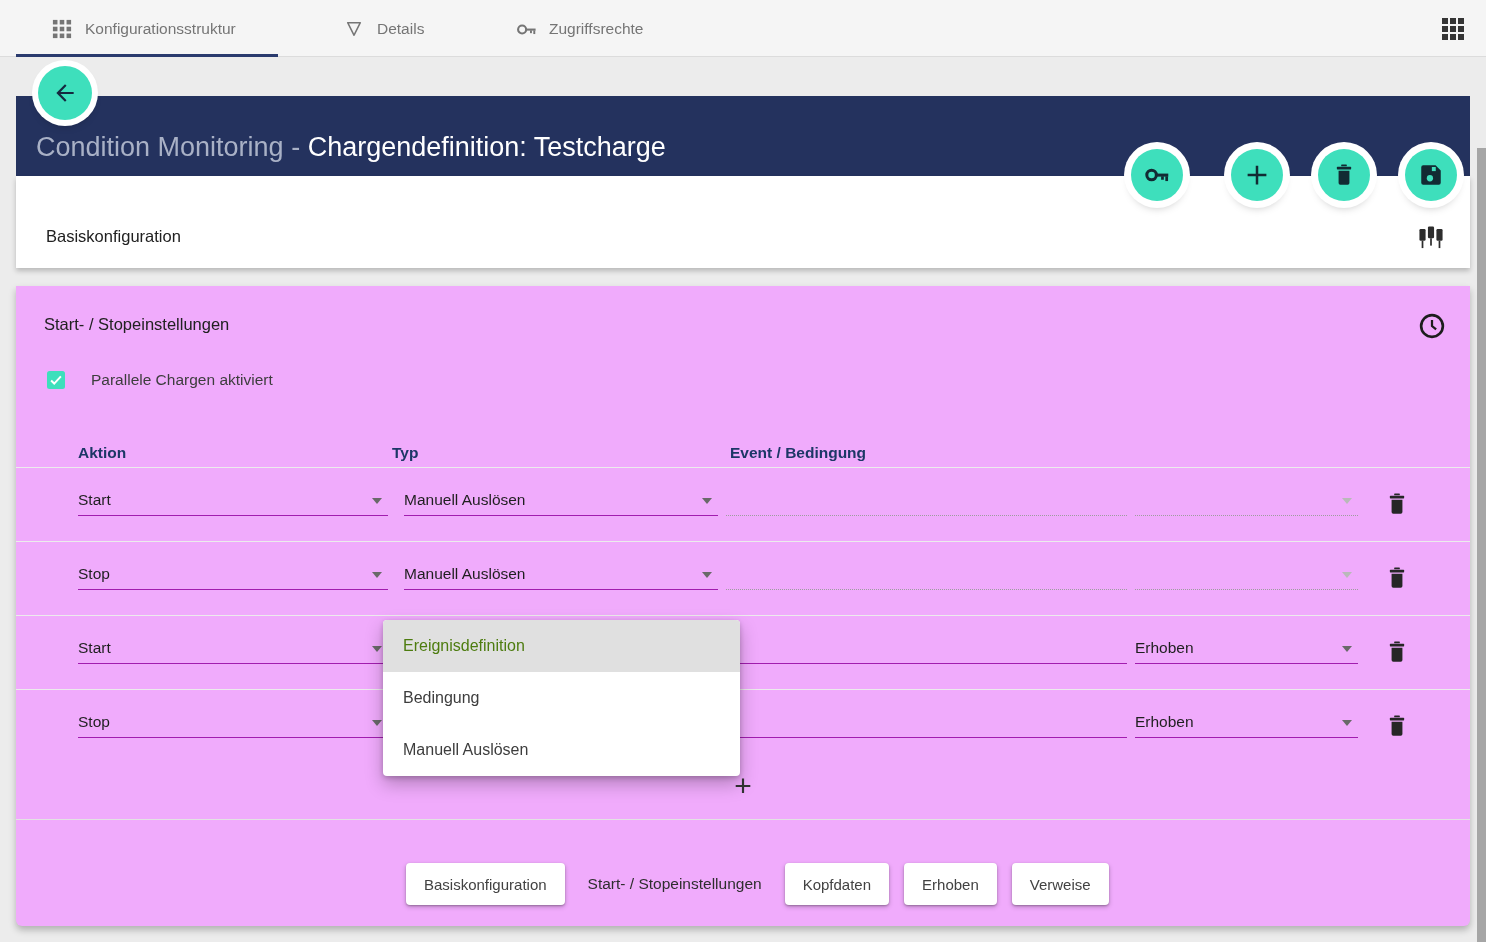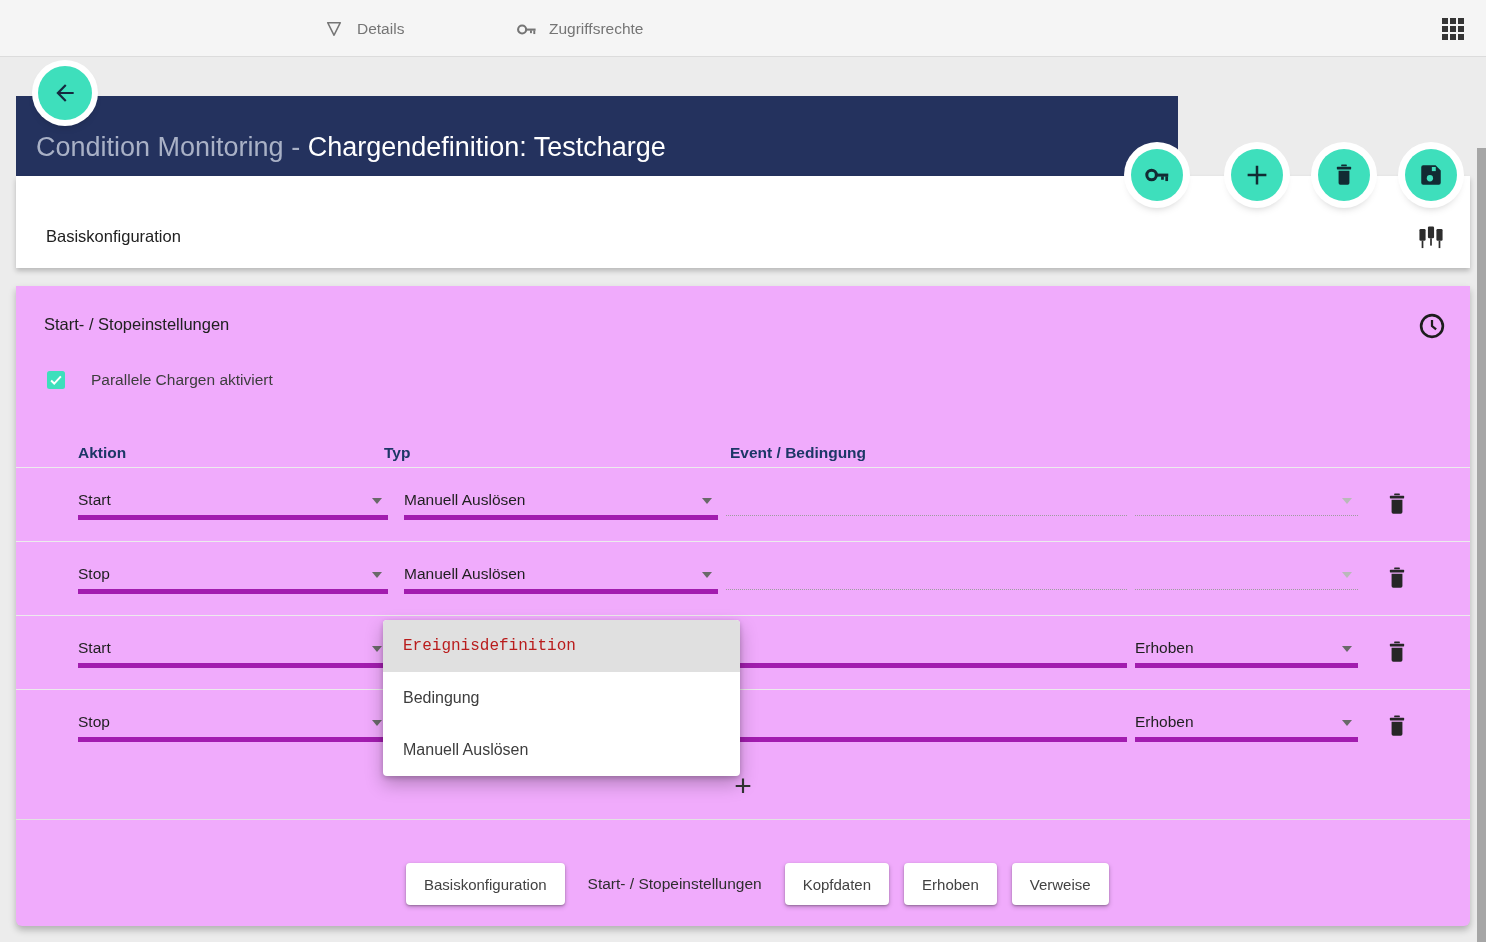--- a/index.html
+++ b/index.html
@@ -9,35 +9,35 @@
     -webkit-font-smoothing:antialiased;
   }
   svg{display:block;}
 
   
   .topbar{position:absolute;left:0;top:0;width:1486px;height:57px;background:#f5f5f5;border-bottom:1px solid #dcdcdc;box-sizing:border-box;}
   .tab{position:absolute;top:0;height:57px;display:flex;align-items:center;gap:13px;color:#757575;font-size:15.5px;cursor:pointer;}
   .tab .tico{width:20px;height:20px;color:#757575;}
   .tab.active::after{content:"";position:absolute;left:0;right:0;bottom:0;height:3px;background:#2a3b6e;}
   .tab1{left:16px;width:262px;padding-left:36px;box-sizing:border-box;}
-  .tab2{left:324px;}
+  .tab2{left:344px;}
   .tab3{left:516px;}
   .apps-btn{position:absolute;right:22px;top:18px;width:22px;height:22px;color:#353535;cursor:pointer;}
   .grid9{display:grid;grid-template-columns:repeat(3,1fr);grid-gap:2px;width:100%;height:100%;}
   .grid9 i{background:currentColor;}
 
   
   .back-fab{
     position:absolute;left:38px;top:66px;width:54px;height:54px;border-radius:50%;
     background:#3edfbc;display:flex;align-items:center;justify-content:center;color:#15283f;
     box-shadow:0 0 0 6px #ffffff,0 5px 9px rgba(0,0,0,.35);z-index:12;cursor:pointer;
   }
 
   
-  .page-header{position:absolute;left:16px;top:96px;width:1162px;height:80px;background:#24325e;z-index:2;}
+  .page-header{position:absolute;left:16px;top:96px;width:1454px;height:80px;background:#24325e;z-index:2;}
   .page-title{position:absolute;left:20px;bottom:13px;font-size:27px;white-space:nowrap;}
   .page-title .muted{color:#a9b1c6;}
   .page-title .strong{color:#ffffff;font-weight:500;}
 
   
   .fab{
     position:absolute;top:149px;width:52px;height:52px;border-radius:50%;background:#3edfbc;
     display:flex;align-items:center;justify-content:center;color:#122b33;
     box-shadow:0 0 0 7px #ffffff,0 6px 10px rgba(0,0,0,.28);z-index:11;cursor:pointer;
   }
@@ -53,57 +53,75 @@
   .clock-btn{position:absolute;right:23px;top:25px;width:30px;height:30px;color:#1d1d1d;cursor:pointer;}
 
   
   .cbrow{position:absolute;left:31px;top:85px;display:flex;align-items:center;gap:26px;cursor:pointer;}
   .cbox{width:18px;height:18px;border-radius:2.5px;background:#3edfbc;display:flex;align-items:center;justify-content:center;}
   .cblabel{font-size:15.5px;color:#3d3d3d;}
 
   
   .thead{position:absolute;left:0;top:158px;width:1321px;height:23px;padding-left:40px;}
   .th{position:absolute;font-size:15.5px;font-weight:bold;color:#1c3766;}
-  .th-aktion{left:62px;} .th-typ{left:368px;} .th-event{left:714px;}
+  .th-aktion{left:62px;} .th-typ{left:376px;} .th-event{left:714px;}
   .tbody{position:absolute;left:0;top:181px;width:1454px;}
   .trow{position:relative;height:73px;}
   .trow + .trow{border-top:1px solid #ececec;}
   .rowsep{border-top:1px solid #ececec;}
-  .field{position:absolute;top:17px;height:30px;line-height:30px;font-size:15.5px;color:#1f1f1f;border-bottom:5px solid #a21caf;box-sizing:content-box;white-space:nowrap;overflow:visible;}
+  .field{position:absolute;top:17px;height:30px;line-height:30px;font-size:15.5px;color:#1f1f1f;border-bottom:1px solid #a21caf;box-sizing:content-box;white-space:nowrap;overflow:visible;}
   .field.dotted{border-bottom:1.6px dotted #9e9e9e;}
   .f-aktion{left:62px;width:310px;cursor:pointer;}
   .f-typ{left:388px;width:314px;cursor:pointer;}
   .f-event{left:710px;width:401px;cursor:pointer;}
   .f-qual{left:1119px;width:223px;cursor:pointer;}
   .caret{position:absolute;right:6px;top:13px;width:0;height:0;border-left:5.5px solid transparent;border-right:5.5px solid transparent;border-top:6px solid #696969;}
   .caret.light{border-top-color:#b9b9b9;}
   .trash-btn{position:absolute;left:1368px;top:23px;width:26px;height:26px;color:#262626;cursor:pointer;background:none;border:none;padding:0;}
   .addrow{position:relative;height:60px;}
   .add-btn{position:absolute;left:50%;top:6px;transform:translateX(-50%);font-size:30px;font-weight:300;color:#333333;cursor:pointer;line-height:34px;padding:0 8px;}
 
   
   .menu{position:absolute;left:383px;top:620px;width:357px;height:156px;background:#ffffff;border-radius:4px;box-shadow:0 2px 5px rgba(0,0,0,.2),0 8px 18px rgba(0,0,0,.25);z-index:30;overflow:hidden;}
   .mitem{height:52px;line-height:52px;padding-left:20px;font-size:16px;color:#3d3d3d;cursor:pointer;}
-  .mitem.selected{background:#e0e0e0;color:#b91c1c;font-family:Liberation Mono, monospace;}
+  .mitem.selected{background:#e0e0e0;color:#4d7c0f;}
 
   
   .bottom-nav{position:absolute;left:0;top:533px;width:1454px;height:107px;border-top:1px solid #e3e3e3;box-sizing:border-box;}
   .bn-inner{position:absolute;left:390px;top:43px;display:flex;align-items:center;gap:15px;}
   .bn-btn{height:42px;display:flex;align-items:center;padding:0 18px;background:#ffffff;border-radius:4px;box-shadow:0 1px 2px rgba(0,0,0,.25),0 2px 5px rgba(0,0,0,.22);font-size:15px;color:#424242;cursor:pointer;white-space:nowrap;}
   .bn-current{font-size:15.5px;color:#2e2e2e;padding:0 8px;white-space:nowrap;}
 
   
   .scroll-thumb{position:absolute;right:0;top:148px;width:9px;height:794px;background:#a6a6a6;cursor:pointer;}
 </style>
 </head>
 <body>
 
 <div id="screen">
 
   <header class="topbar">
+    <div class="tab tab1 active">
+      <span class="tico">
+        <svg viewBox="0 0 22 22" width="20" height="20">
+            <g fill="currentColor">
+          <rect x="1" y="1" width="5" height="5"></rect>
+              <rect x="8.5" y="1" width="5" height="5"></rect>
+              <rect x="16" y="1" width="5" height="5"></rect>
+          <rect x="1" y="8.5" width="5" height="5"></rect>
+              <rect x="8.5" y="8.5" width="5" height="5"></rect>
+              <rect x="16" y="8.5" width="5" height="5"></rect>
+          <rect x="1" y="16" width="5" height="5"></rect>
+              <rect x="8.5" y="16" width="5" height="5"></rect>
+              <rect x="16" y="16" width="5" height="5"></rect>
+        </g>
+          </svg>
+      </span>
+      <span>Konfigurationsstruktur</span>
+    </div>
     <div class="tab tab2">
       <span class="tico">
         <svg viewBox="0 0 24 24" width="20" height="20">
             <polygon points="4.5,4.5 19.5,4.5 12,19.5" fill="none" stroke="currentColor" stroke-width="2" stroke-linejoin="round"></polygon>
           </svg>
       </span>
       <span>Details</span>
     </div>
     <div class="tab tab3">
       <span class="tico">

